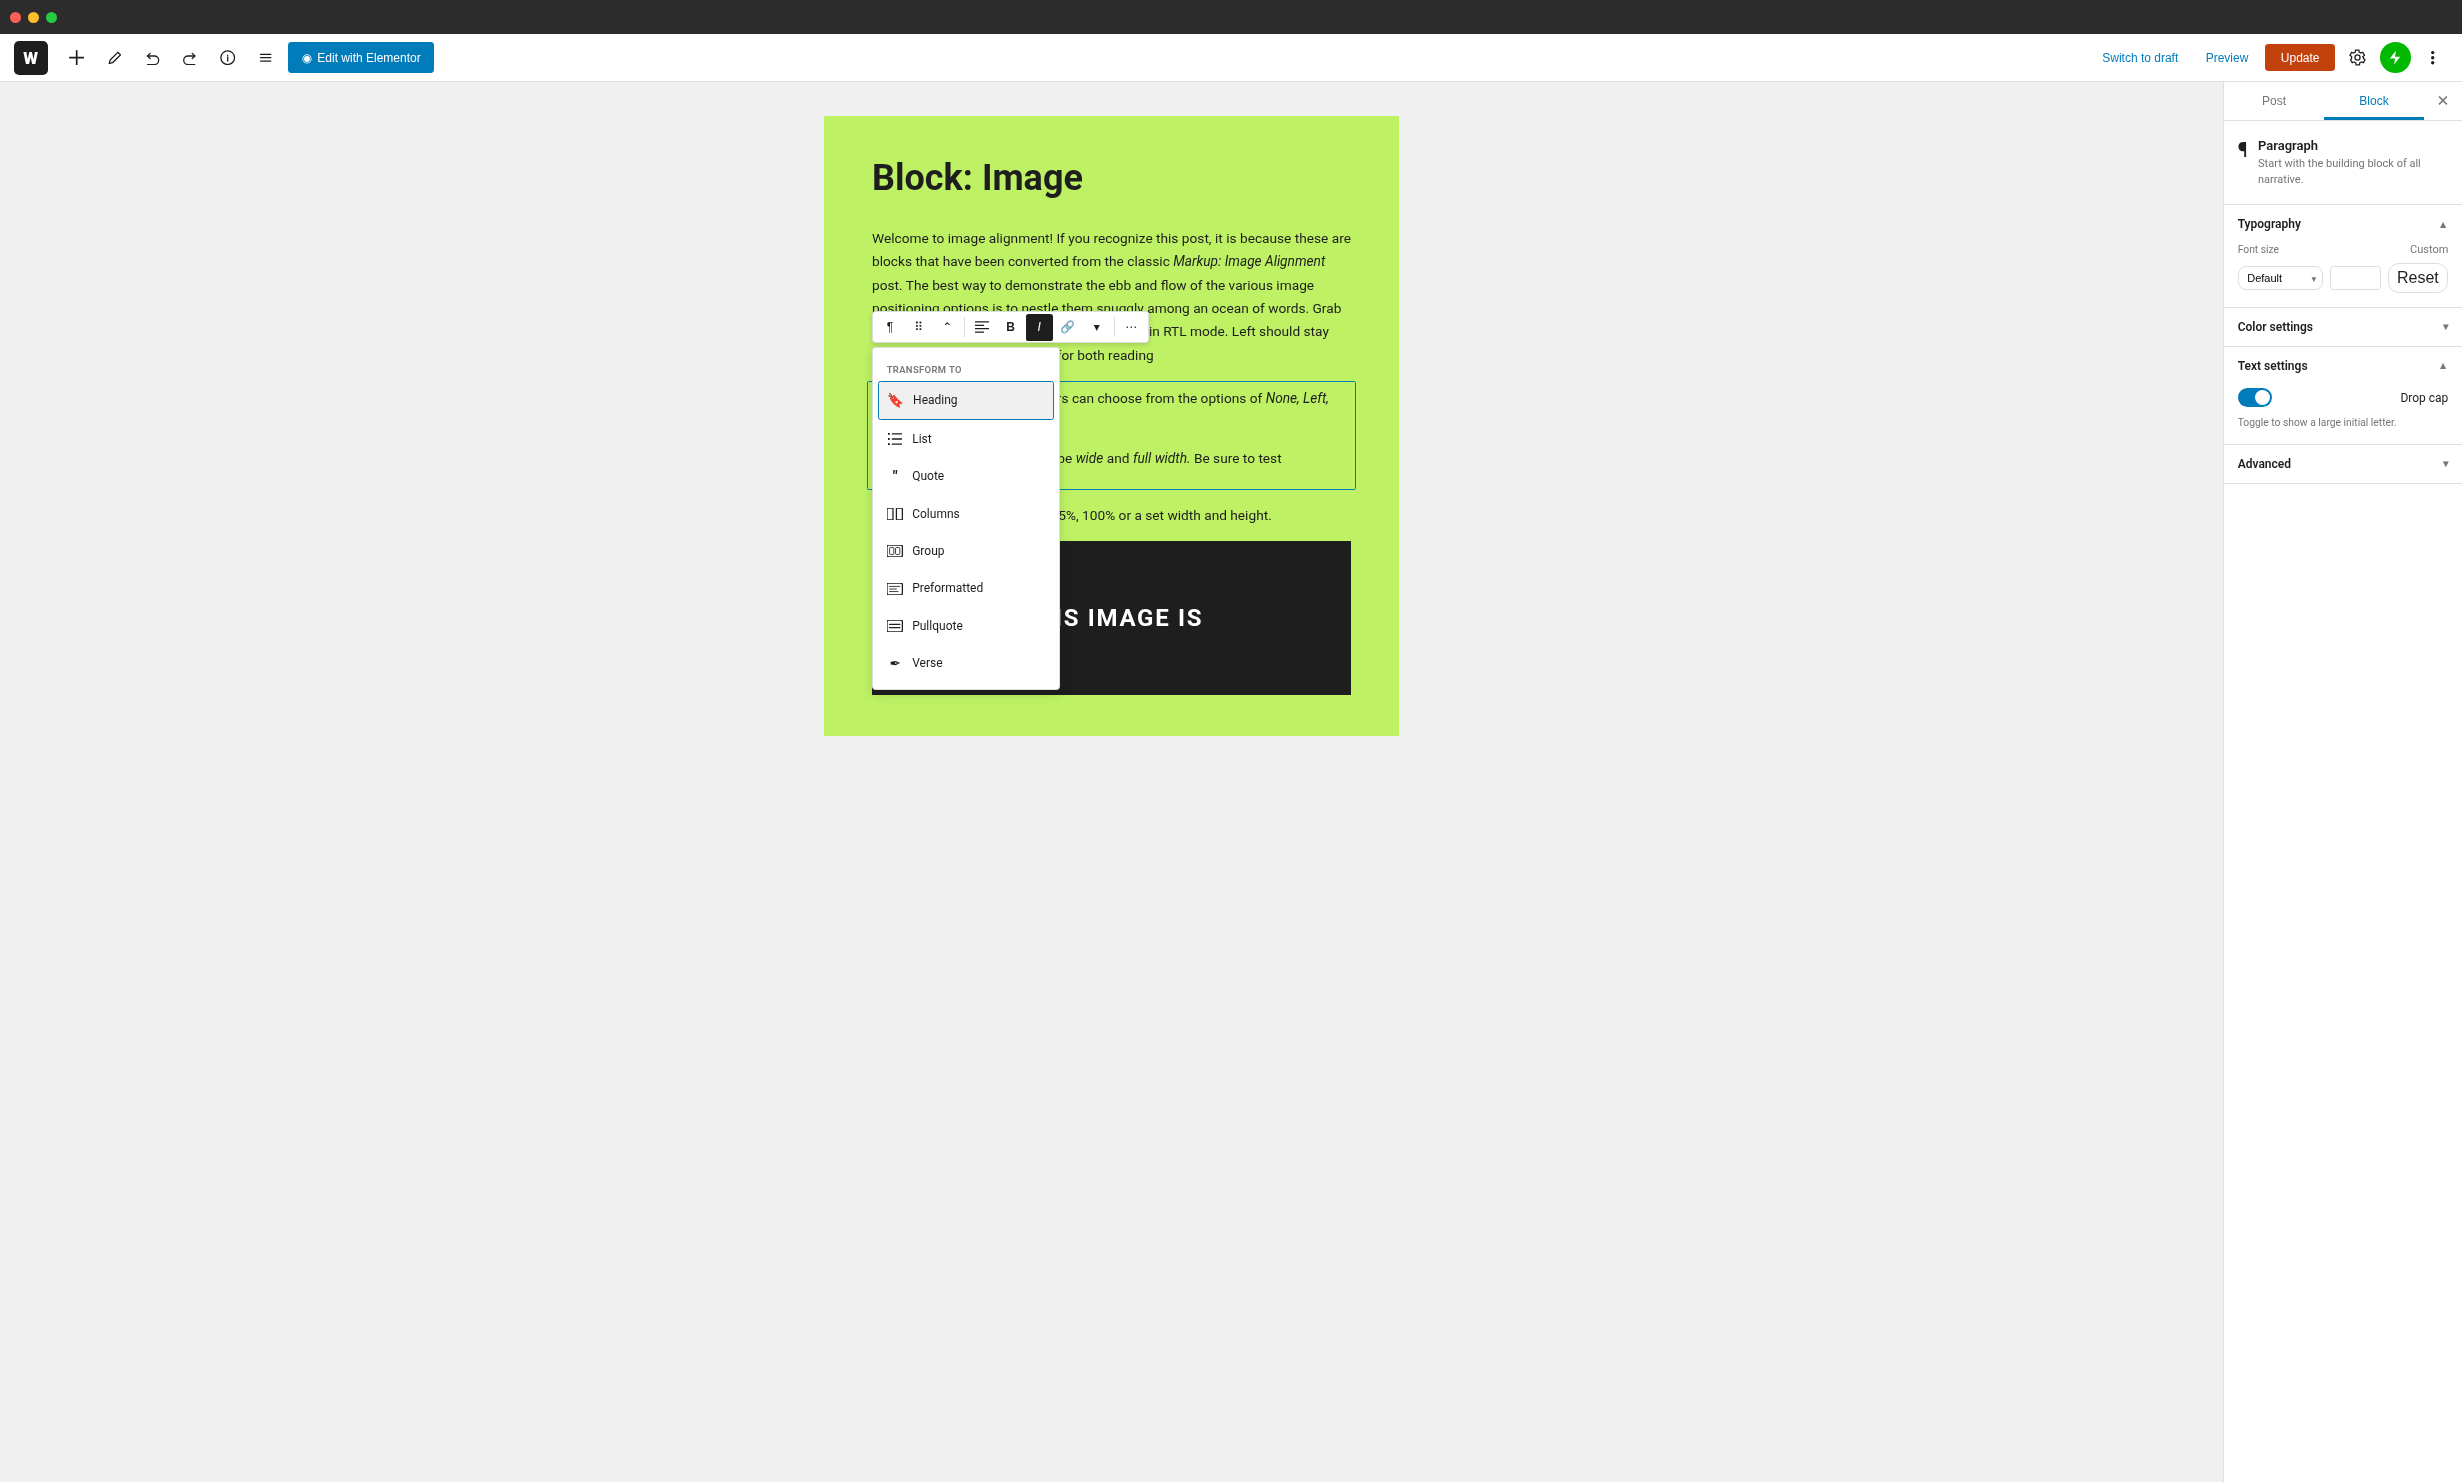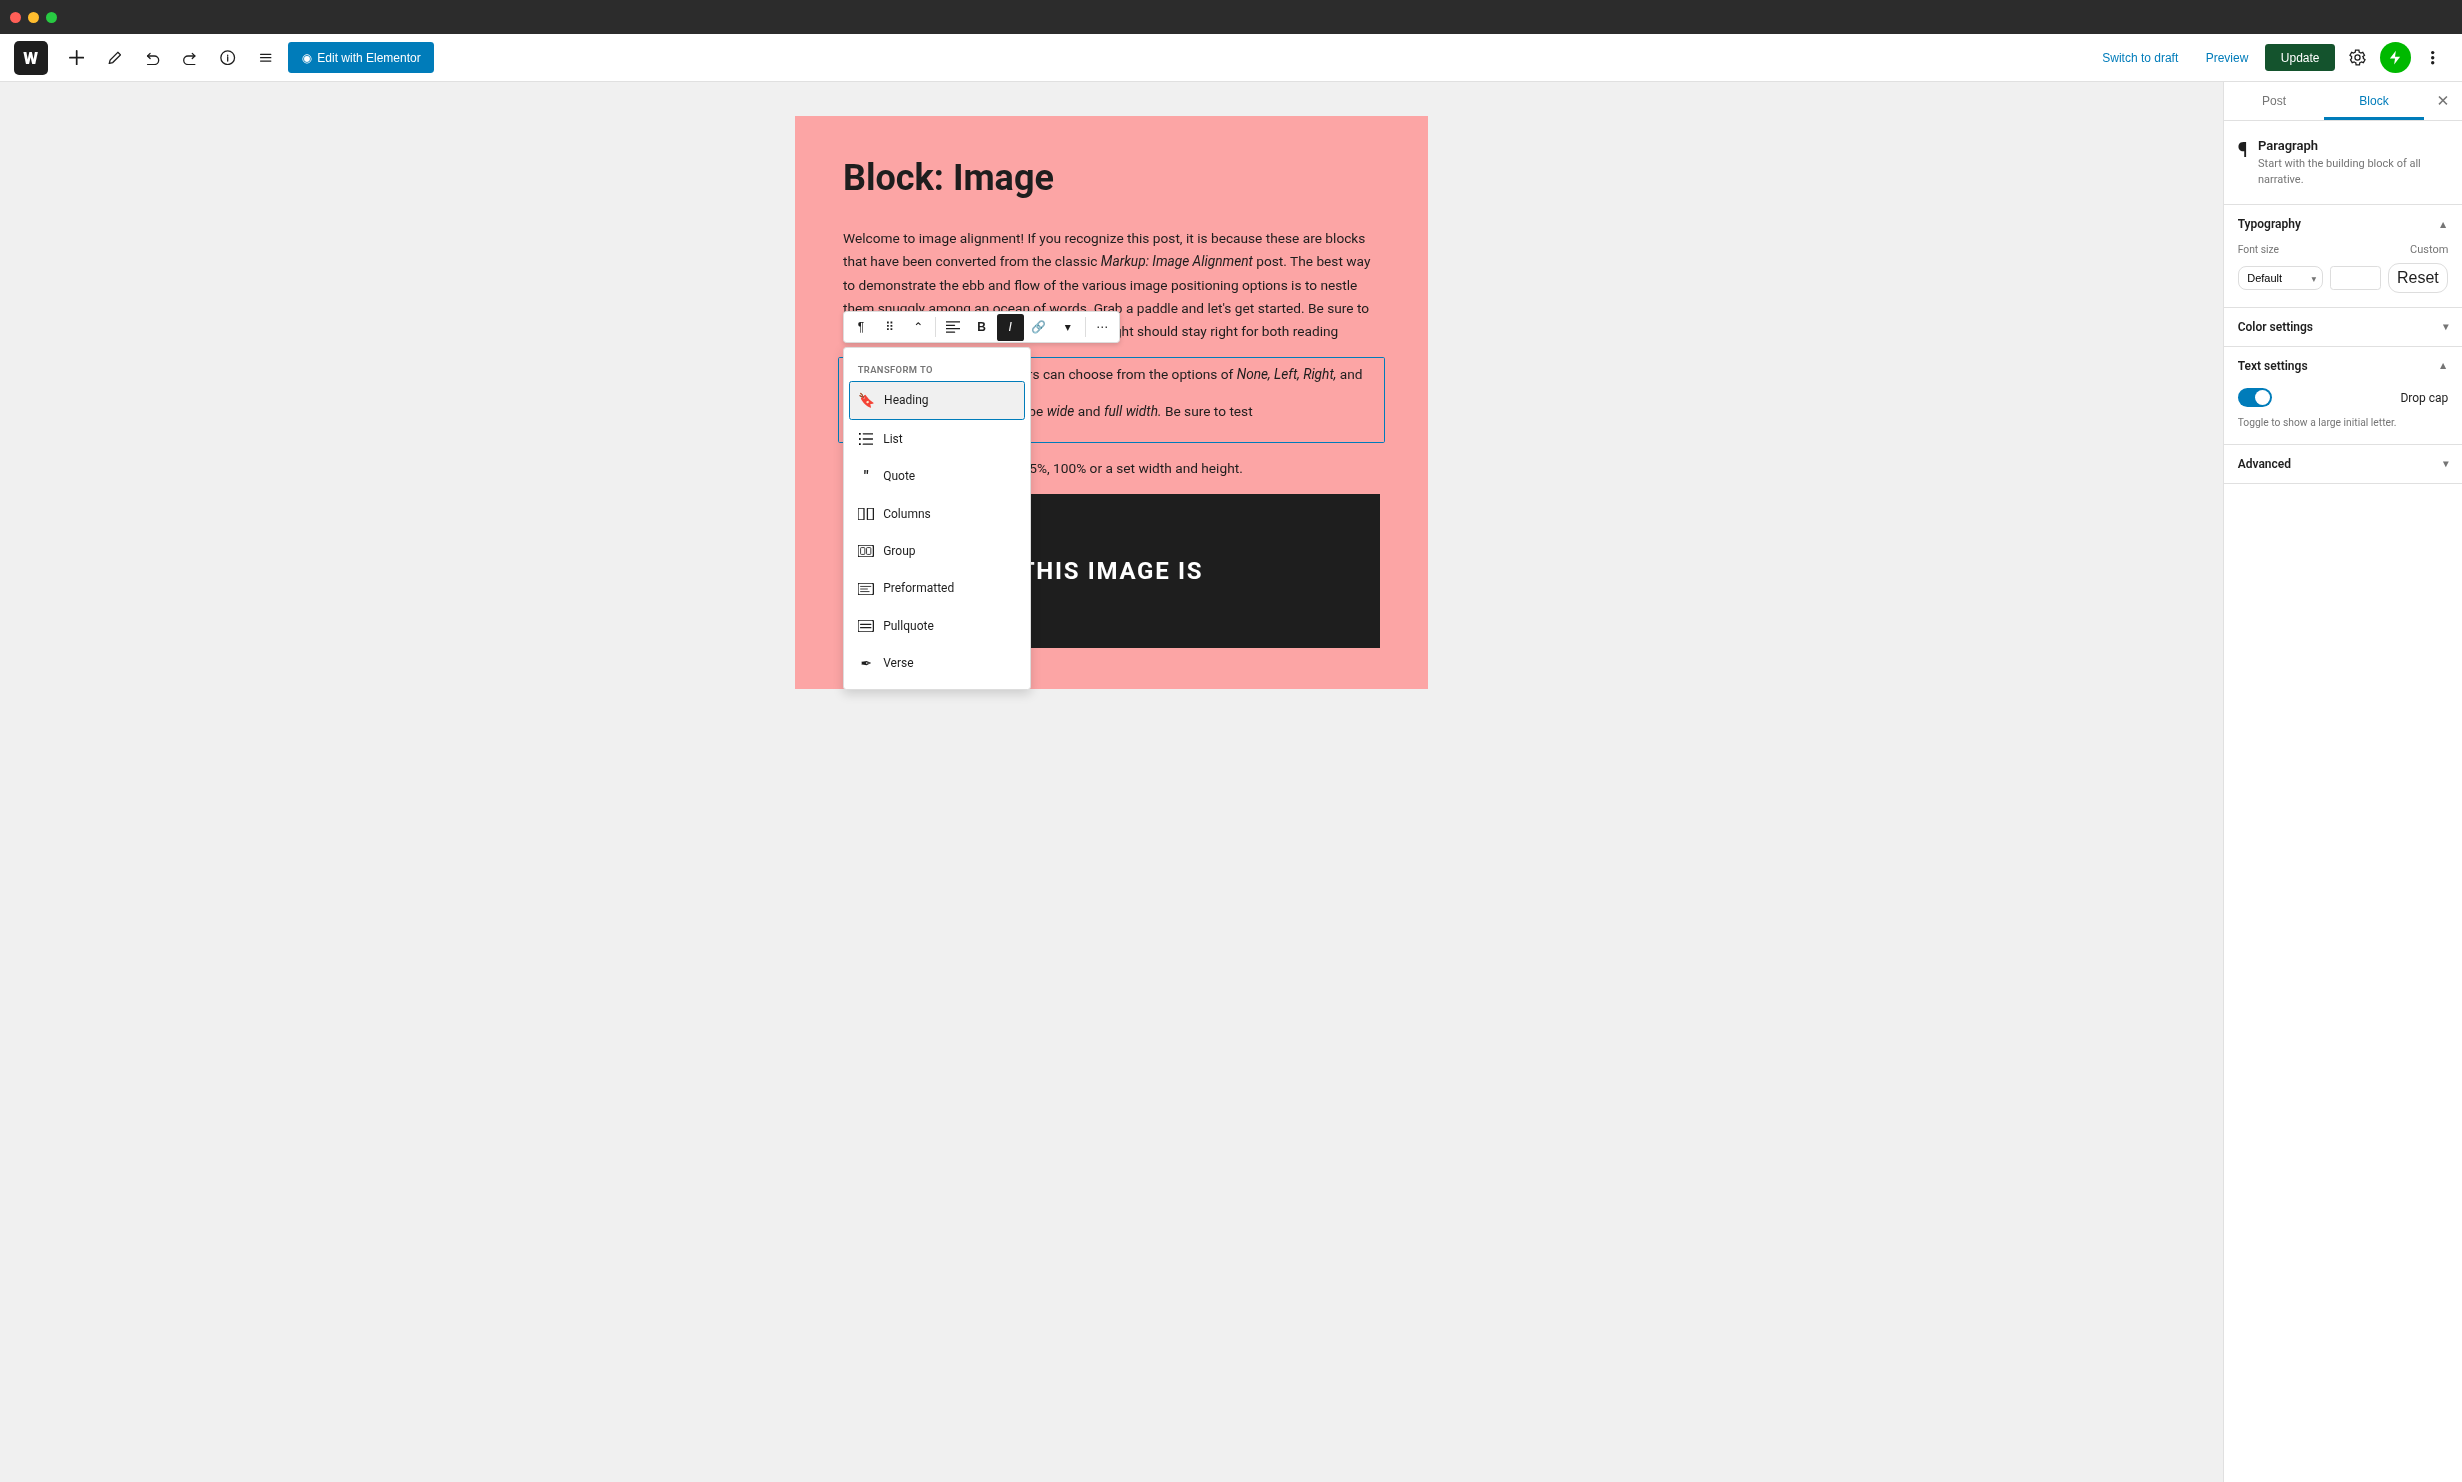--- a/index.html
+++ b/index.html
@@ -76,21 +76,21 @@
     }
     .preview-btn {
       background: none;
       border: none;
       color: #007cba;
       font-size: 12px;
       cursor: pointer;
       padding: 5.1px 10.3px;
     }
     .update-btn {
-      background: #14532d;
+      background: #c2410c;
       color: #fff;
       border: none;
       border-radius: 3.4px;
       padding: 6.8px 15.4px;
       font-size: 12px;
       cursor: pointer;
       font-weight: 500;
     }
     .gear-btn, .lightning-btn, .dots-btn {
       width: 31px; height: 31px;
@@ -118,22 +118,22 @@
     .editor-area {
       flex: 1;
       background: #f0f0f0;
       overflow-y: auto;
       padding: 34px 0;
       display: flex;
       flex-direction: column;
       align-items: center;
     }
     .editor-content {
-      background: #fca5a5;
-      width: 633px;
+      background: #bef264;
+      width: 575px;
       min-height: 513px;
       padding: 41px 48px;
       position: relative;
     }
     .post-title {
       font-size: 36px;
       font-weight: 700;
       color: #1e1e1e;
       margin-bottom: 27px;
       line-height: 1.2;

